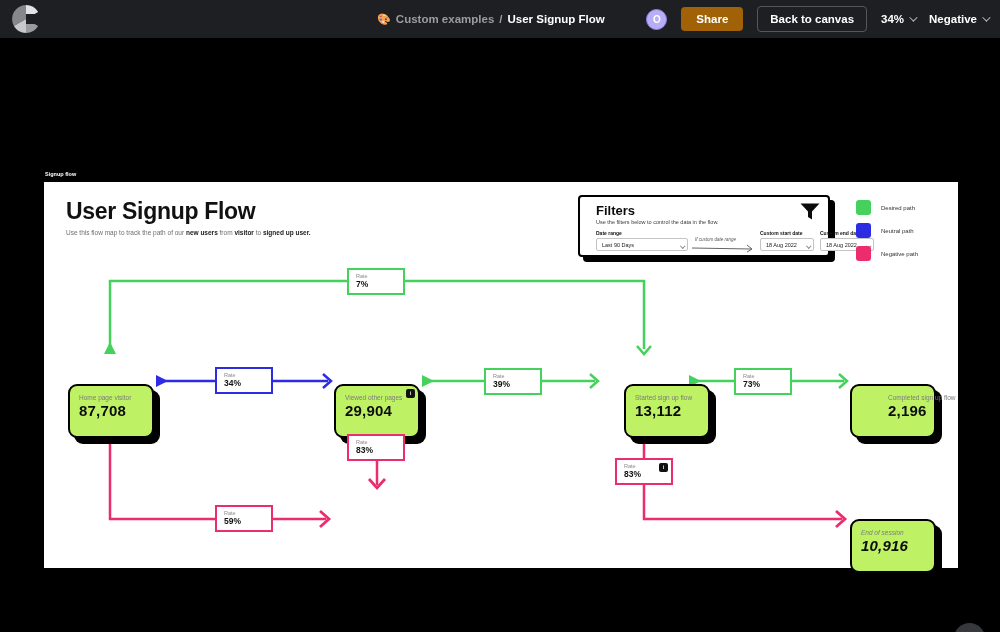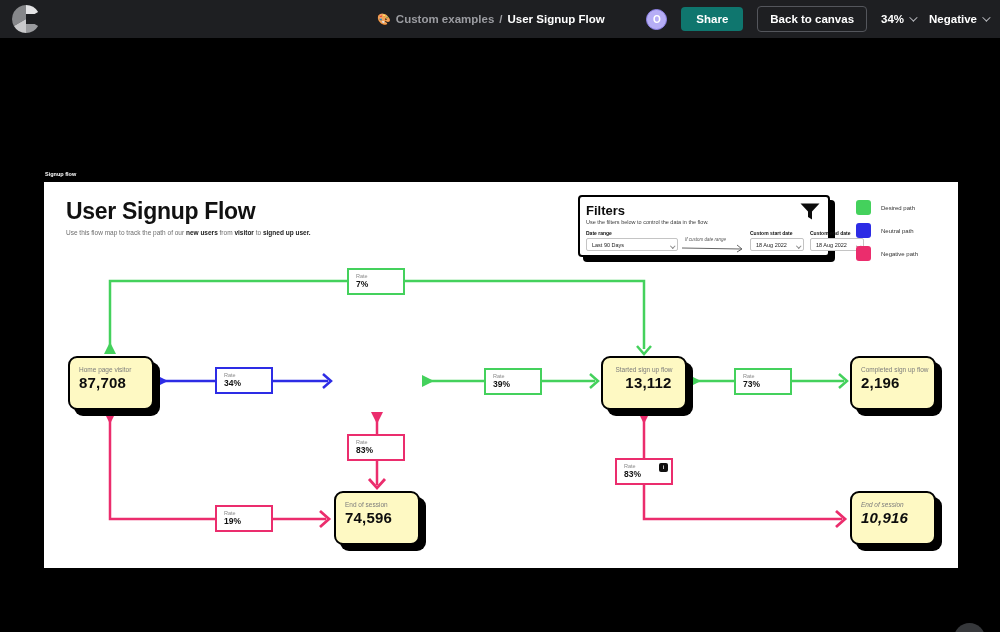--- a/index.html
+++ b/index.html
@@ -8,36 +8,36 @@
   
   .topbar { position:relative; width:1000px; height:38px; background:#1e1f22; display:flex; align-items:center; }
   .logo { position:absolute; left:10px; top:3px; width:32px; height:32px; }
   .crumbs { position:absolute; left:50%; top:0; height:38px; transform:translateX(-54%); display:flex; align-items:center; gap:5px; white-space:nowrap; font-size:11.5px; font-weight:600; }
   .crumb-emoji { font-size:11px; }
   .crumb-parent { color:#9b9ca1; }
   .crumb-sep { color:#9b9ca1; }
   .crumb-current { color:#ffffff; }
   .topbar-right { position:absolute; right:12px; top:0; height:38px; display:flex; align-items:center; gap:14px; }
   .avatar { width:21px; height:21px; border-radius:50%; background:#b6aef6; border:1.5px solid #8f83ea; color:#fff; font-size:10px; font-weight:700; display:flex; align-items:center; justify-content:center; cursor:pointer; }
-  .btn-share { background:#0f766e; color:#fff; border:none; border-radius:4px; padding:6px 15px; font-size:11.5px; font-weight:600; cursor:pointer; }
+  .btn-share { background:#a16207; color:#fff; border:none; border-radius:4px; padding:6px 15px; font-size:11.5px; font-weight:600; cursor:pointer; }
   .btn-back { background:transparent; color:#fff; border:1px solid #54565c; border-radius:4px; padding:6px 12px; font-size:11.5px; font-weight:600; cursor:pointer; }
   .menu-item { color:#fff; font-size:11.5px; font-weight:600; display:flex; align-items:center; gap:5px; cursor:pointer; }
   .chev { width:6px; height:6px; border-right:1.5px solid #b9babf; border-bottom:1.5px solid #b9babf; transform:rotate(45deg) translateY(-2px); display:inline-block; }
 
   
   .canvas { position:relative; width:1000px; height:594px; background:#000; }
   .frame-label { position:absolute; left:45px; top:133px; color:#fff; font-size:5.5px; font-weight:600; }
   .artboard { position:absolute; left:44px; top:144px; width:914px; height:386px; background:#fff; }
 
   .board-title { position:absolute; left:22px; top:16px; font-size:23px; font-weight:800; color:#111; letter-spacing:-.3px; }
   .board-subtitle { position:absolute; left:22px; top:46px; width:272px; font-size:6.5px; line-height:1.65; color:#6d6d6d; }
   .board-subtitle b { color:#1a1a1a; }
 
   
-  .filters { position:absolute; left:534px; top:13px; width:252px; height:62px; background:#fff; border:2.5px solid #000; border-radius:4px; box-shadow:5px 5px 0 #000; padding:6px 6px; }
+  .filters { position:absolute; left:534px; top:13px; width:252px; height:62px; background:#fff; border:2.5px solid #000; border-radius:4px; box-shadow:5px 5px 0 #000; padding:6px 16px; }
   .filters-title { font-size:13px; font-weight:800; color:#0c0c0c; }
   .filters-sub { font-size:5.5px; color:#3c3c3c; margin-top:1px; }
   .filters-row { display:flex; margin-top:5px; align-items:flex-start; }
   .ffield { display:flex; flex-direction:column; gap:2px; }
   .flabel { font-size:5px; font-weight:700; color:#111; }
   .fselect { position:relative; height:13px; background:#fff; border:1px solid #c4c4c4; border-radius:2px; font-size:5.5px; color:#222; display:flex; align-items:center; padding:0 12px 0 5px; cursor:pointer; }
   .fselect .schev { position:absolute; right:3px; top:4.5px; width:3.5px; height:3.5px; border-right:1px solid #8a8a8a; border-bottom:1px solid #8a8a8a; transform:rotate(45deg); }
   .fsel-1 { width:92px; }
   .fsel-sm { width:54px; }
   .fcond { position:relative; width:66px; margin:8px 3px 0 3px; }
@@ -51,27 +51,27 @@
   .legend-swatch { width:15px; height:15px; border-radius:3px; }
   .sw-desired { background:#44d15c; }
   .sw-neutral { background:#2d2ce5; }
   .sw-negative { background:#eb2d6d; }
   .legend-label { font-size:6px; color:#333; }
 
   
   .wires { position:absolute; left:0; top:0; z-index:1; }
 
   
-  .node { position:absolute; width:86px; height:54px; background:#fef9c3; border:2.5px solid #000; border-radius:9px; box-shadow:6px 6px 0 #000; z-index:2; }
+  .node { position:absolute; width:86px; height:54px; background:#bef264; border:2.5px solid #000; border-radius:9px; box-shadow:6px 6px 0 #000; z-index:2;margin-top:28px; }
   .node-label { font-size:6.5px; color:#7c7c7c; margin:8px 9px 1px 9px; white-space:nowrap; }
   .node-value { font-size:15px; font-weight:700; color:#0d0d0d; margin-left:9px; letter-spacing:.2px; }
   .n1 { left:24px;  top:174px; }
   .n2 { left:290px; top:174px; }
-  .n3 { left:557px; top:174px;text-align:center; }
-  .n4 { left:806px; top:174px; }
+  .n3 { left:580px; top:174px; }
+  .n4 { left:806px; top:174px;padding-left:27px; }
   .n5 { left:290px; top:309px; }
   .n6 { left:806px; top:309px;font-style:italic; }
 
   .corner-badge { position:absolute; top:3px; right:3px; width:9px; height:9px; background:#111; border-radius:2px; color:#fff; font-size:5px; font-weight:700; display:flex; align-items:center; justify-content:center; line-height:1; }
 
   
   .rate { position:absolute; width:58px; height:27px; background:#fff; border:2.5px solid; z-index:2; }
   .rate-label { font-size:5.5px; color:#8a8a8a; margin:3px 0 0 7px; }
   .rate-value { font-size:8.5px; font-weight:700; color:#111; margin-left:7px; }
   .rate.desired  { border-color:#44d15c; }
@@ -209,32 +209,33 @@
 
       <polyline points="600,232 600,337 798,337" fill="none" stroke="#eb2d6d" stroke-width="2.5"></polyline>
       <polygon points="594,230 606,230 600,242" fill="#eb2d6d"></polygon>
       <path d="M792,329 L801,337 L792,345" fill="none" stroke="#eb2d6d" stroke-width="2.8"></path>
     </svg>
 
     <div class="node n1">
       <div class="node-label">Home page visitor</div>
       <div class="node-value">87,708</div>
     </div>
+    <div class="node n2">
+      <div class="corner-badge">i</div>
+      <div class="node-label">Viewed other pages</div>
+      <div class="node-value">29,904</div>
+    </div>
     <div class="node n3">
       <div class="node-label">Started sign up flow</div>
       <div class="node-value">13,112</div>
     </div>
     <div class="node n4">
       <div class="node-label">Completed sign up flow</div>
       <div class="node-value">2,196</div>
     </div>
-    <div class="node n5">
-      <div class="node-label">End of session</div>
-      <div class="node-value">74,596</div>
-    </div>
     <div class="node n6">
       <div class="node-label">End of session</div>
       <div class="node-value">10,916</div>
     </div>
 
     <div class="rate desired r1">
       <div class="rate-label">Rate</div>
       <div class="rate-value">7%</div>
     </div>
     <div class="rate neutral r2">
@@ -253,19 +254,19 @@
       <div class="rate-label">Rate</div>
       <div class="rate-value">83%</div>
     </div>
     <div class="rate negative r6">
       <div class="corner-badge">i</div>
       <div class="rate-label">Rate</div>
       <div class="rate-value">83%</div>
     </div>
     <div class="rate negative r7">
       <div class="rate-label">Rate</div>
-      <div class="rate-value">19%</div>
+      <div class="rate-value">59%</div>
     </div>
 
   </div>
 
   <button class="help-btn">?</button>
 </div>
 
 </body></html>

